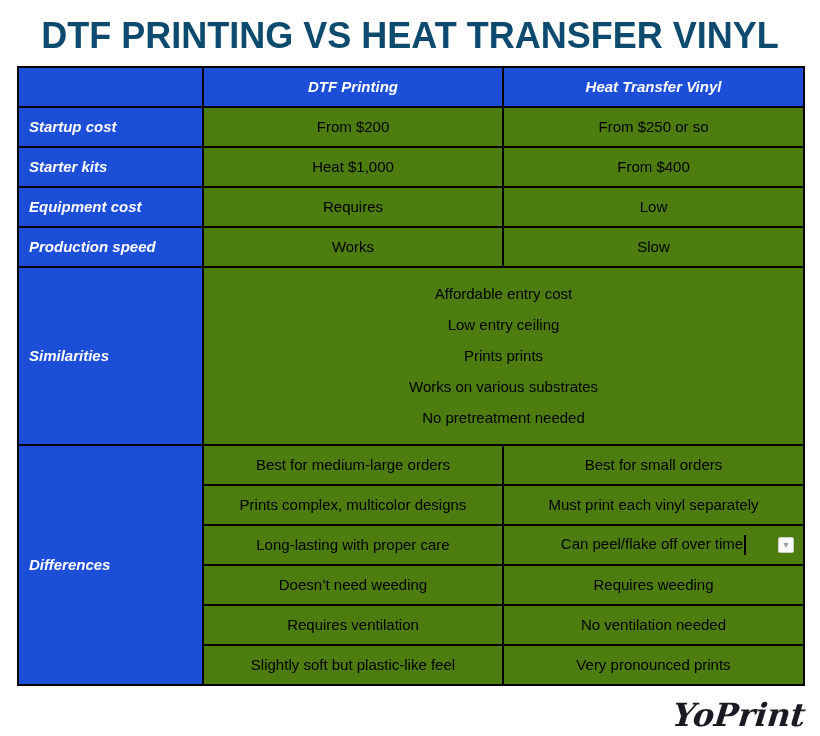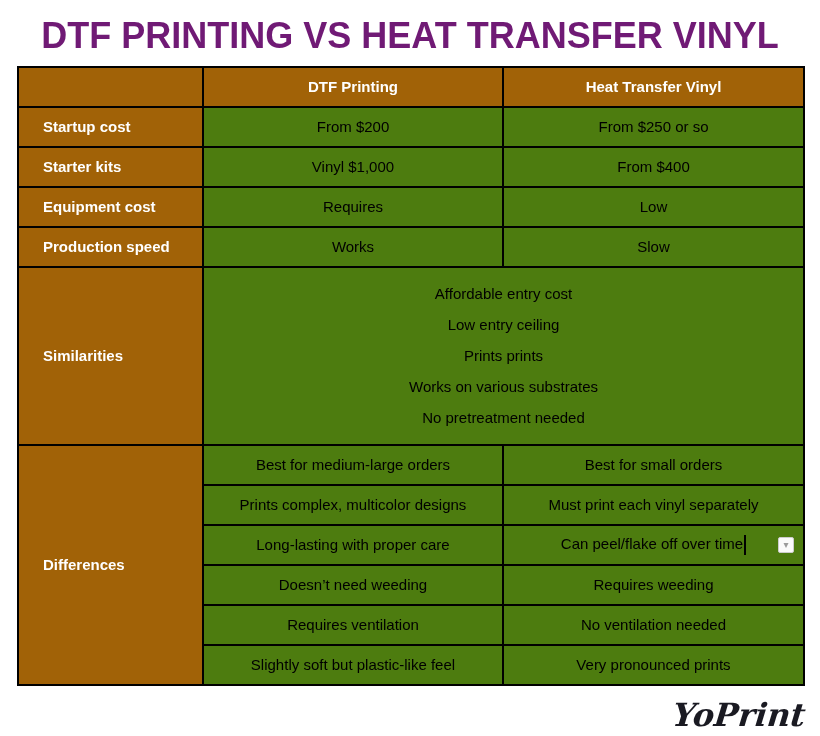--- a/index.html
+++ b/index.html
@@ -9,45 +9,46 @@
     font-family: "Liberation Sans", sans-serif;
     position: relative;
     overflow: hidden;
   }
   .page-title {
     margin: 16px 10px 10px;
     text-align: center;
     font-size: 36px;
     line-height: 1.1;
     font-weight: bold;
-    color: #701a75;
+    color: #0c4a6e;
     letter-spacing: 0px;
     white-space: nowrap;
   }
   table.cmp {
     border-collapse: collapse;
     table-layout: fixed;
     width: 786px;
     margin: 0 17px;
   }
   table.cmp col.c1 { width: 185px; }
   table.cmp col.c2 { width: 300px; }
   table.cmp col.c3 { width: 301px; }
   table.cmp th, table.cmp td {
     border: 2px solid #000;
     font-size: 15px;
     vertical-align: middle;
   }
   .blue {
-    background: #a16207;
+    background: #1d4ed8;
     color: #ffffff;
     font-weight: bold;
+    font-style: italic;
   }
   .colhead { text-align: center; height: 40px; }
-  .rowlabel { text-align: left; padding-left: 24px; height: 40px; }
+  .rowlabel { text-align: left; padding-left: 10px; height: 40px; }
   td.val { text-align: center; color: #000; background: #4d7c0f; height: 40px; }
   tr.simrow th, tr.simrow td { height: 178px; }
   .simlines {
     display: flex;
     flex-direction: column;
     justify-content: center;
     gap: 14px;
     text-align: center;
     padding: 4px 0;
   }
@@ -110,21 +111,21 @@
   </tr>
 
   <tr>
     <th class="blue rowlabel">Startup cost</th>
     <td class="val">From $200</td>
     <td class="val">From $250 or so</td>
   </tr>
 
   <tr>
     <th class="blue rowlabel">Starter kits</th>
-    <td class="val">Vinyl $1,000</td>
+    <td class="val">Heat $1,000</td>
     <td class="val">From $400</td>
   </tr>
 
   <tr>
     <th class="blue rowlabel">Equipment cost</th>
     <td class="val">Requires</td>
     <td class="val">Low</td>
   </tr>
 
   <tr>

